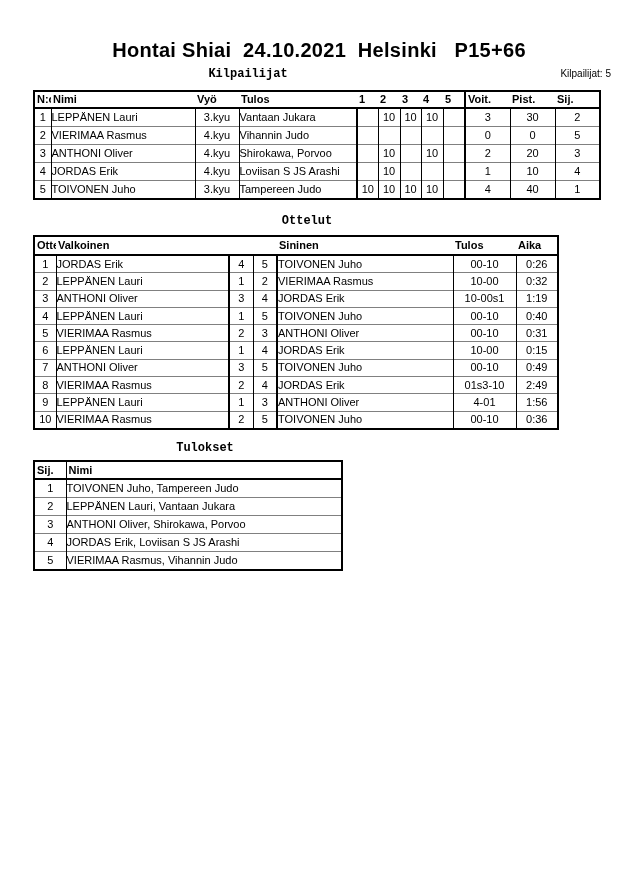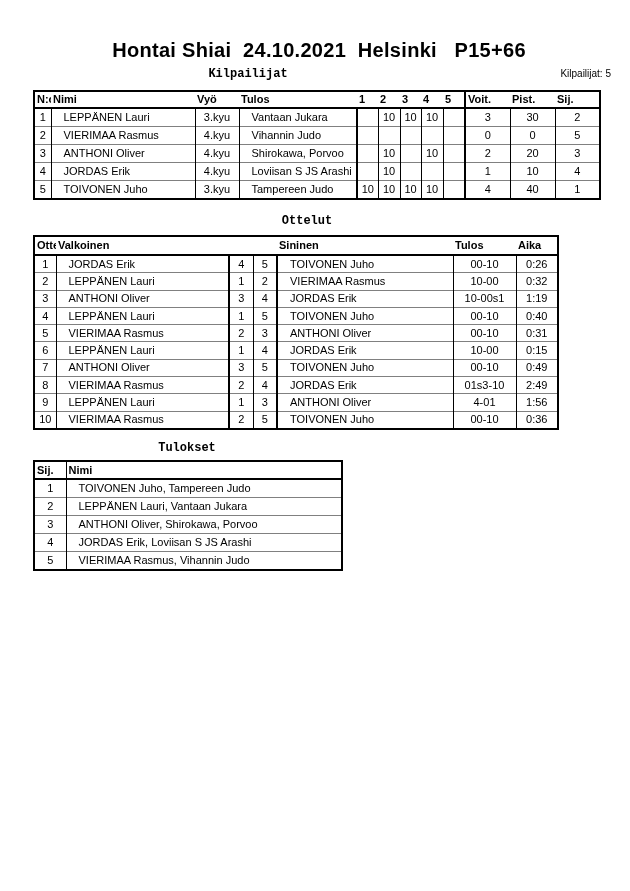--- a/index.html
+++ b/index.html
@@ -12,21 +12,21 @@
   .doc-title {
     position:absolute; top:39px; left:4px; width:630px;
     text-align:center; font-size:20px; font-weight:bold;
     white-space:pre; letter-spacing:0.3px;
   }
   .section-label {
     position:absolute; font-size:12px; font-weight:bold; text-align:center;font-family:Liberation Mono, monospace;
   }
   .lbl-kilpailijat { top:67px; left:33px; width:430px; }
   .lbl-ottelut    { top:214px; left:45px; width:524px; }
-  .lbl-tulokset   { top:441px; left:33px; width:308px; }
+  .lbl-tulokset   { top:441px; left:51px; width:308px; }
   .meta-label {
     position:absolute; top:68px; left:46px; width:565px;
     font-size:10px; text-align:right;
   }
   table {
     position:absolute; border-collapse:collapse; table-layout:fixed;
     background:#fff; border:2px solid #000;
   }
   th {
     font-size:11px; font-weight:bold; padding:0 2px; height:15px;
@@ -38,21 +38,21 @@
     border-top:1px solid #808080; border-left:1px solid #000;
     overflow:hidden; white-space:nowrap; line-height:13px;
   }
   .t-kilpailijat { top:90px; left:33px; width:566px; }
   .t-ottelut     { top:235px; left:33px; width:524px; }
   .t-ottelut th  { height:17px; }
   .t-ottelut td  { height:16.3px; }
   .t-tulokset    { top:460px; left:33px; width:308px; }
   .t-tulokset th { height:16px; }
   .c { text-align:center; }
-  .l { text-align:left; padding-left:12px; }
+  .l { text-align:left; padding-left:0; }
   .hl { text-align:left; padding-left:2px; }
   .b2 { border-left:2px solid #000 !important; }
   .bl1 { border-left:1px solid #000; }
 </style>
 </head>
 <body>
 
 <div class="doc-title">Hontai Shiai  24.10.2021  Helsinki   P15+66</div>
 <div class="section-label lbl-kilpailijat">Kilpailijat</div>
 <div class="meta-label">Kilpailijat: 5</div>

